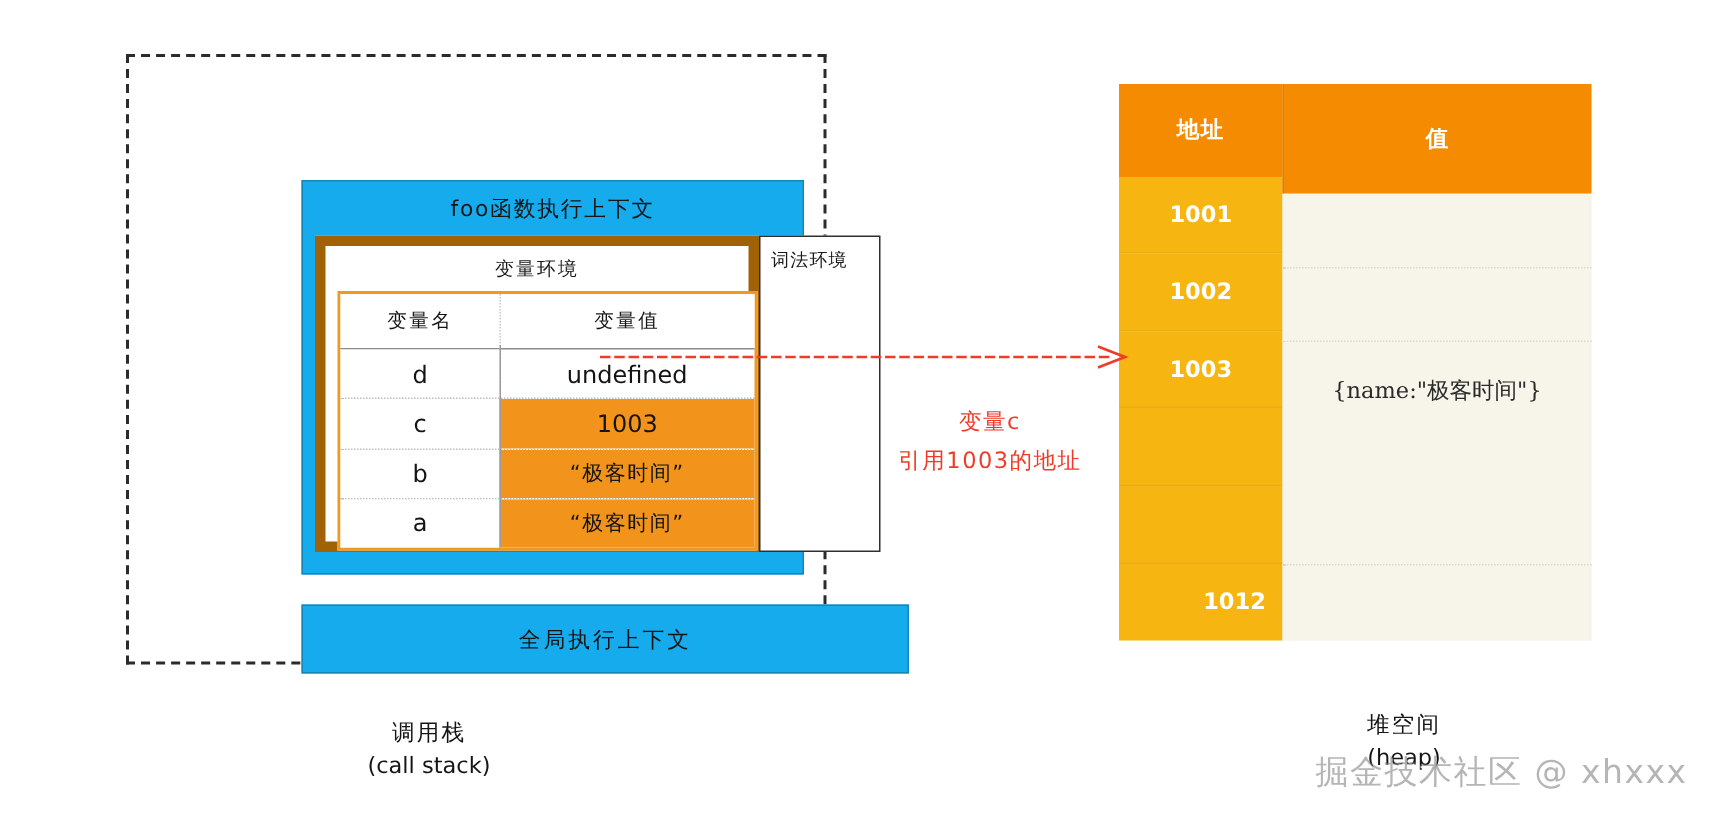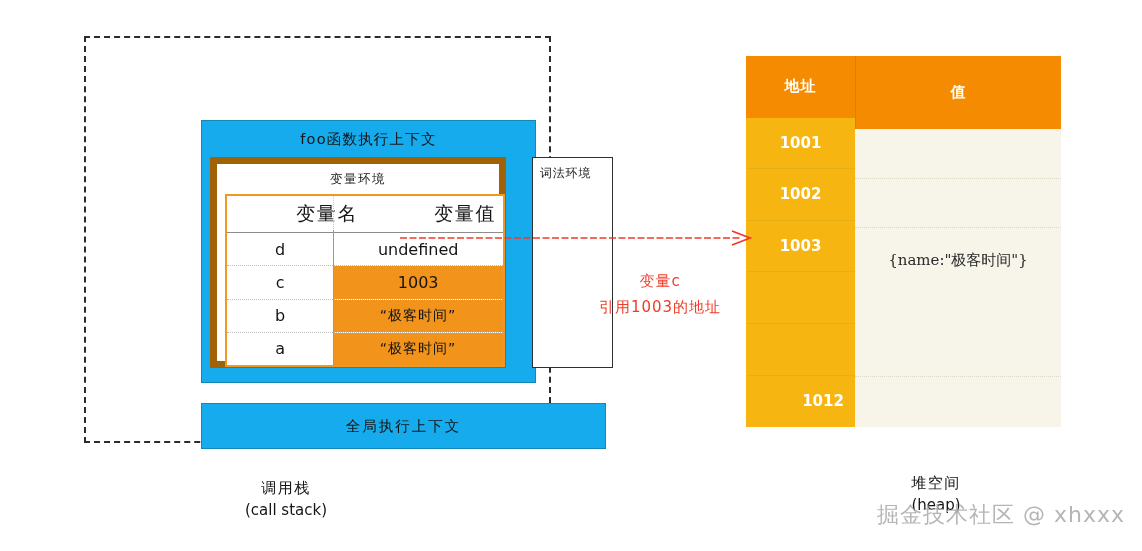--- a/index.html
+++ b/index.html
@@ -122,25 +122,24 @@
     align-items: center;
     justify-content: center;
     box-sizing: border-box;
     background: #ffffff;
     color: #141414;
     font-size: 16px;
     font-family: "DejaVu Sans", sans-serif;
   }
   .vt-row.head .vt-name,
   .vt-row.head .vt-val {
-    font-size: 19px;
+    font-size: 13px;
     letter-spacing: 1.6px;
     background: #ffffff !important;
     color: #141414;
-    margin-left: 47px;
   }
   .vt-val {
     flex: 1;
     display: flex;
     align-items: center;
     justify-content: center;
     box-sizing: border-box;
     color: #141414;
     font-size: 16px;
     font-family: "DejaVu Sans", sans-serif;
@@ -162,21 +161,21 @@
     top: 34px;
     bottom: 0;
     width: 0;
     border-left: 1px solid #9a9a9a;
     pointer-events: none;
   }
 
   
   .lex-env {
     position: absolute;
-    left: 330px;
+    left: 304px;
     top: 36px;
     width: 81px;
     height: 211px;
     background: #ffffff;
     border: 1px solid #2f2f2f;
     box-sizing: border-box;
   }
   .lex-env-title {
     font-size: 12px;
     color: #1a1a1a;

